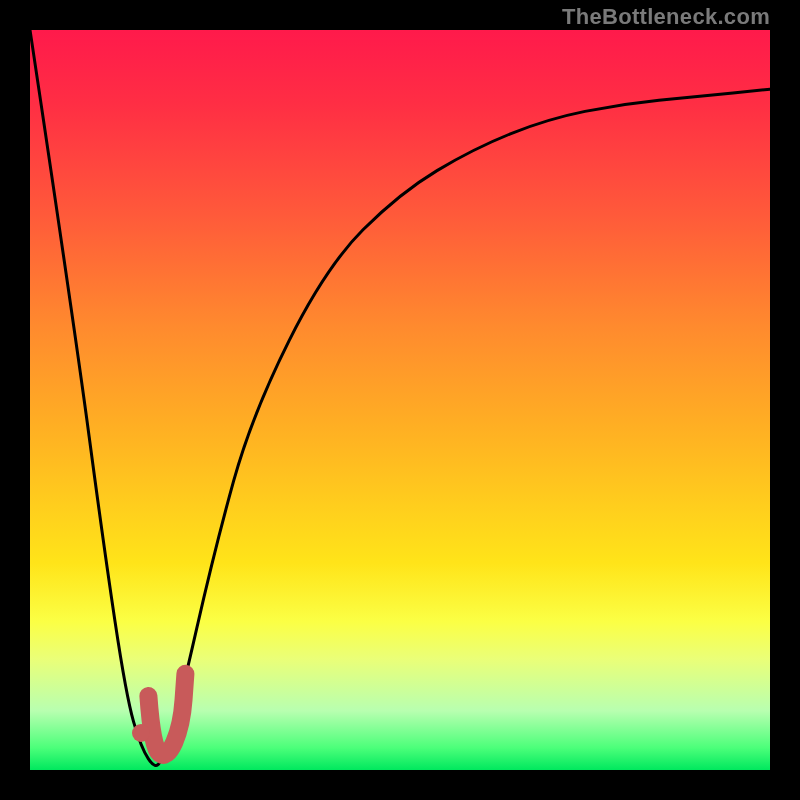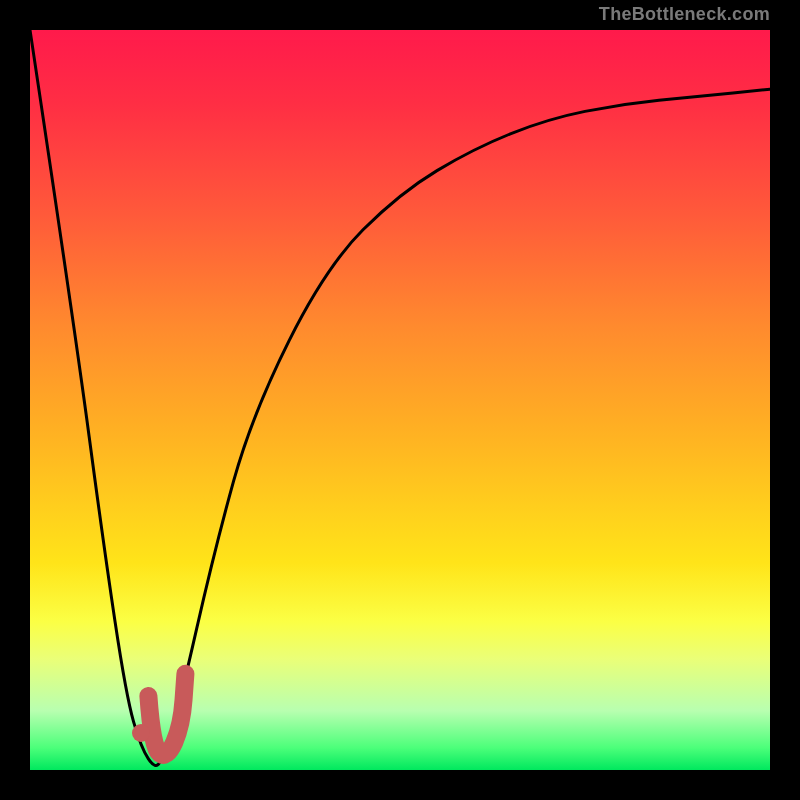--- a/index.html
+++ b/index.html
@@ -46,21 +46,21 @@
       #b8ffb0 92%,
       #4cff7a 97%,
       #00e85e 100%
     );
   }
   .watermark {
     position: absolute;
     top: 4px;
     right: 30px;
     color: #7a7a7a;
-    font-size: 18px;
+    font-size: 22px;
     font-weight: 600;
     letter-spacing: 0.3px;
     user-select: none;
   }
   svg.curves {
     position: absolute;
     left: 0;
     top: 0;
     width: 740px;
     height: 740px;

